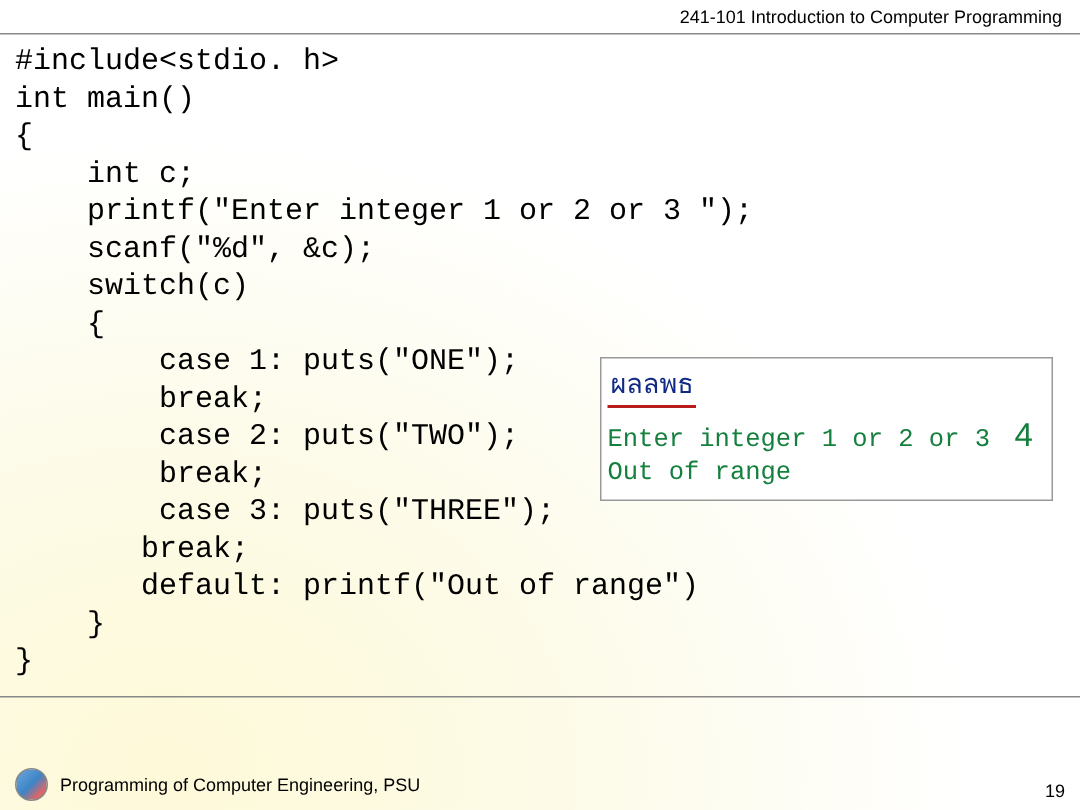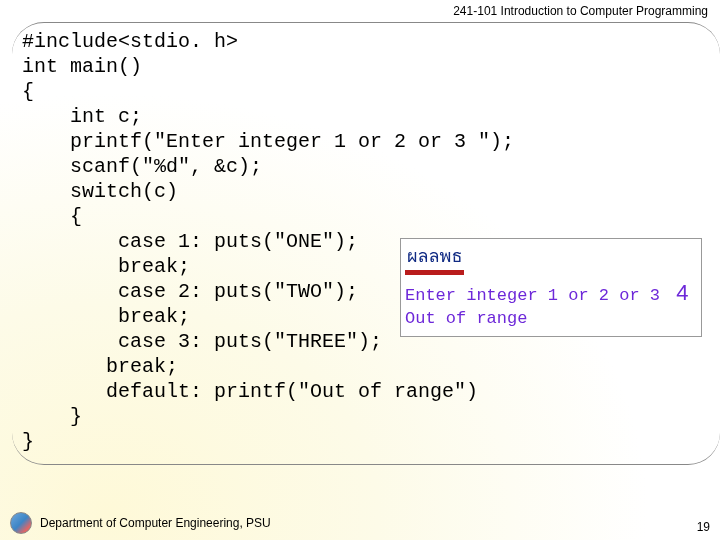--- a/index.html
+++ b/index.html
@@ -7,56 +7,55 @@
   .slide {
     width: 720px; height: 540px;
     background: radial-gradient(ellipse 900px 700px at 15% 95%, #fef9d8 0%, #fdfbe8 30%, #ffffff 60%, #ffffff 100%);
     position: relative;
   }
   .header-text {
     position: absolute; top: 4px; right: 12px;
     font-size: 12px; color: #000;
   }
   .code-box {
-    position: absolute; top: 22px; left: 12px; right: 0;
+    position: absolute; top: 22px; left: 0; right: 0;
     border-top: 1px solid #888;
     border-bottom: 1px solid #888;
     padding: 6px 10px 10px 10px;
     background: transparent;
-    border-radius: 32px;
   }
   .code-pre {
     font-family: "Courier New", monospace;
     font-size: 20px;
     line-height: 1.25;
     white-space: pre;
     color: #000;
   }
   .output-box {
     position: absolute;
     top: 238px; left: 400px;
     width: 302px;
     background: #fff;
     border: 1px solid #999;
     padding: 2px 4px 6px 4px;
   }
   .output-label {
     font-family: "Courier New", monospace;
     font-size: 18px;
     color: #102a83;
-    border-bottom: 5px solid #b91c1c;
+    border-bottom: 2px solid #b91c1c;
     display: inline-block;
     padding: 0 2px;
   }
   .output-body {
     font-family: "Courier New", monospace;
     font-size: 17px;
     line-height: 1.3;
     white-space: pre;
-    color: #6d28d9;
+    color: #15803d;
     margin-top: 4px;
   }
   .output-input {
     font-size: 22px;
     font-family: Arial, sans-serif;
     margin-left: 6px;
   }
   .filename {
     position: absolute;
     right: 28px; bottom: 32px;
@@ -112,18 +111,18 @@
 
   <div class="output-box">
     <span class="output-label">ผลลพธ</span>
     <div class="output-body"><span>Enter integer 1 or 2 or 3 </span><span class="output-input">4</span>
 <span>Out of range</span></div>
   </div>
 
 
   <div class="footer">
     <div class="footer-logo"></div>
-    <div class="footer-text">Department of Computer Engineering, PSU</div>
+    <div class="footer-text">Programming of Computer Engineering, PSU</div>
   </div>
 
   <div class="page-num">19</div>
 
 </div>
 
 </body></html>

